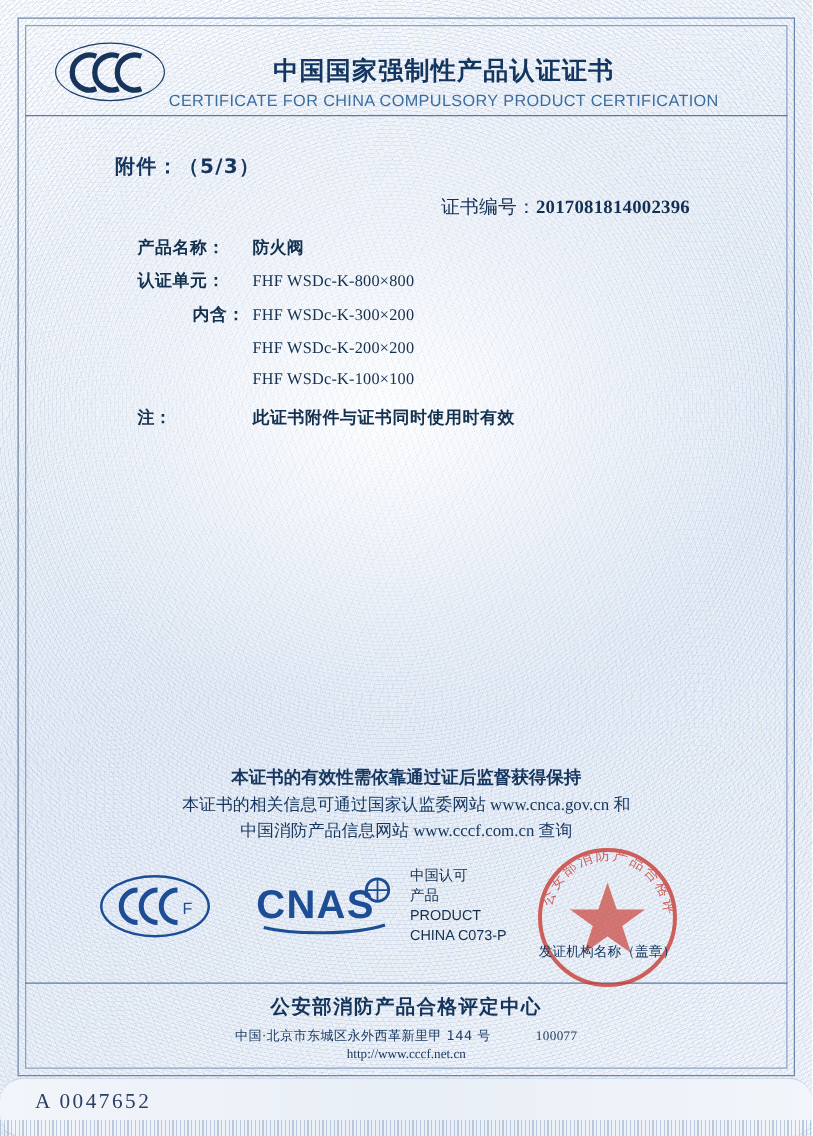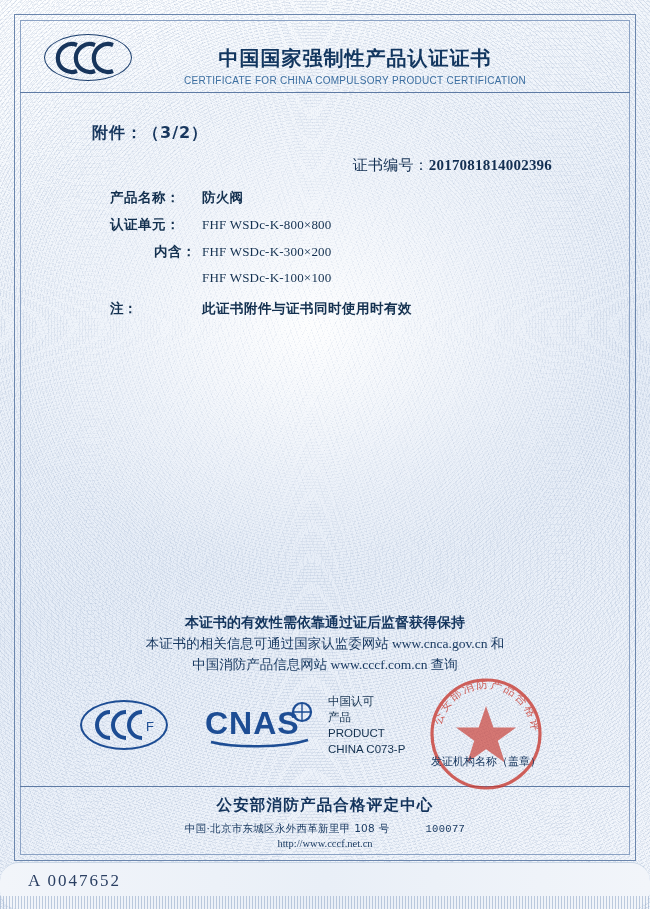--- a/index.html
+++ b/index.html
@@ -81,21 +81,21 @@
     font-family: "DejaVu Sans", sans-serif;
     font-size: 20px;
     font-weight: bold;
     color: #12365f;
     letter-spacing: 1px;
     line-height: 1.25;
     margin-top: 20px;
   }
   .title-en {
     font-family: "Liberation Sans", sans-serif;
-    font-size: 10px;
+    font-size: 13px;
     color: #3b6ea0;
     letter-spacing: 0.3px;
     margin-top: 4px;
   }
 
   
   .attach-line {
     font-family: "DejaVu Sans", sans-serif;
     font-size: 16px;
     font-weight: bold;
@@ -240,21 +240,21 @@
     padding-top: 8px;
   }
   .addr {
     text-align: center;
     font-family: "DejaVu Sans", sans-serif;
     font-size: 10.5px;
     color: #1c3c63;
     margin-top: 6px;
     letter-spacing: 0.3px;
   }
-  .addr .zip { margin-left: 36px; font-family: Liberation Mono, monospace; }
+  .addr .zip { margin-left: 36px; font-family: Liberation Serif, serif; }
   .site {
     text-align: center;
     font-family: "Liberation Serif", serif;
     font-size: 10.5px;
     color: #1c3c63;
     margin-top: 2px;
     padding-bottom: 6px;
   }
 
   
@@ -302,38 +302,42 @@
             <path d="M62 7 A14 14 0 1 0 62 33"></path>
           </g>
         </svg>
       </div>
       <div class="header-titles">
         <div class="title-cn">中国国家强制性产品认证证书</div>
         <div class="title-en">CERTIFICATE FOR CHINA COMPULSORY PRODUCT CERTIFICATION</div>
       </div>
     </div>
 
-    <div class="attach-line">附件：（3/2）</div>
+    <div class="attach-line">附件：（5/3）</div>
 
     <div class="cert-no">
       <span>证书编号：</span><b>2017081814002396</b>
     </div>
 
     <div class="fields">
       <div class="field-row">
         <div class="field-label">产品名称：</div>
         <div class="field-value cn">防火阀</div>
       </div>
       <div class="field-row">
         <div class="field-label">认证单元：</div>
         <div class="field-value">FHF  WSDc‑K‑800×800</div>
       </div>
       <div class="field-row">
         <div class="field-label indent">内含：</div>
         <div class="field-value">FHF  WSDc‑K‑300×200</div>
+      </div>
+      <div class="field-row">
+        <div class="field-label indent"></div>
+        <div class="field-value">FHF  WSDc‑K‑200×200</div>
       </div>
       <div class="field-row">
         <div class="field-label indent"></div>
         <div class="field-value">FHF  WSDc‑K‑100×100</div>
       </div>
 
       <div class="note-row">
         <div class="note-label">注：</div>
         <div class="note-text">此证书附件与证书同时使用时有效</div>
       </div>
@@ -386,21 +390,21 @@
                 <textPath href="#sealArcTop" startOffset="6%">公安部消防产品合格评定中心</textPath>
               </text>
             </g>
           </svg>
           <div style="position:absolute; left:0; top:86px; width:132px; text-align:center; font-family:'DejaVu Sans',sans-serif; font-size:11px; color:#14345c;">发证机构名称（盖章）</div>
         </div>
       </div>
 
       <div class="org">公安部消防产品合格评定中心</div>
       <div class="addr">
-        <span>中国·北京市东城区永外西革新里甲 108 号</span><span class="zip">100077</span>
+        <span>中国·北京市东城区永外西革新里甲 144 号</span><span class="zip">100077</span>
       </div>
       <div class="site">http://www.cccf.net.cn</div>
     </div>
 
   </div>
 
   <div class="serial-bar">
     <div class="serial-no">A 0047652</div>
   </div>
 </div>

